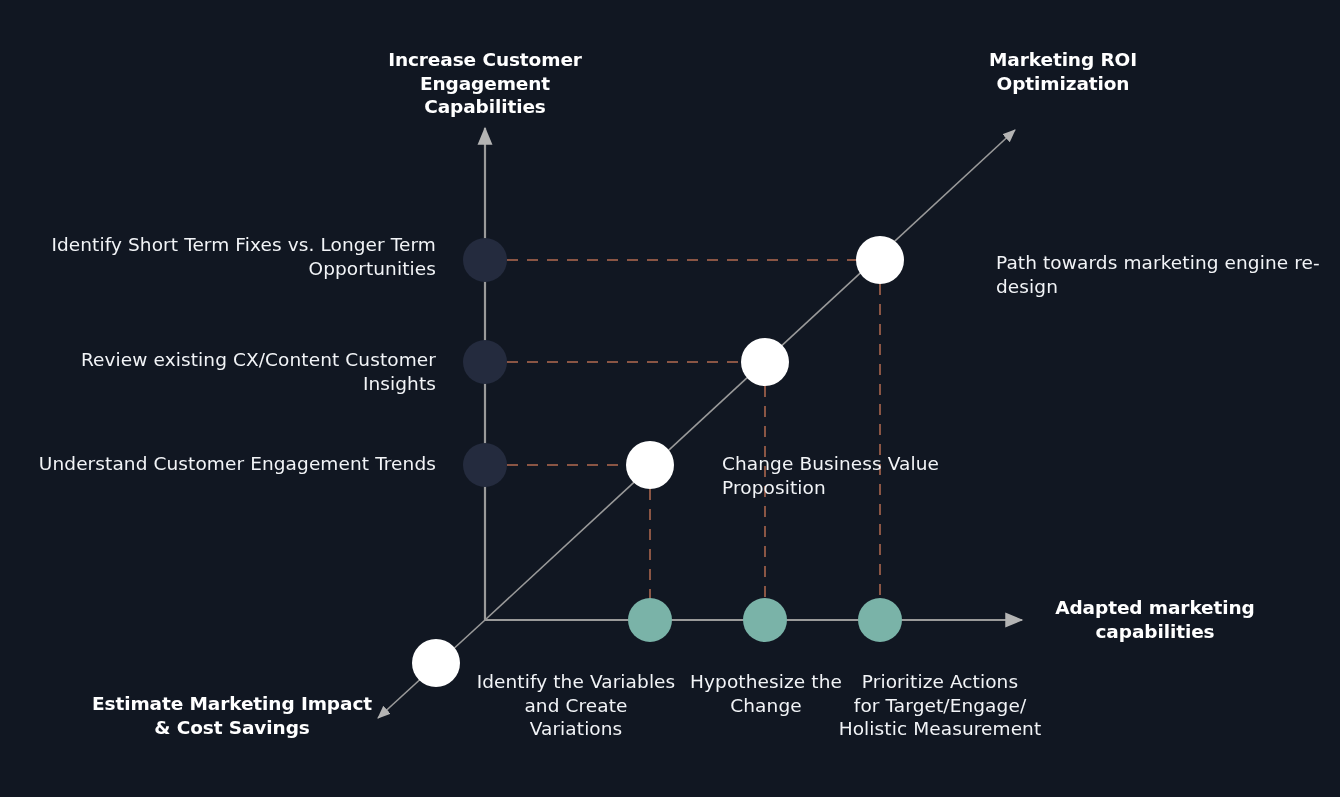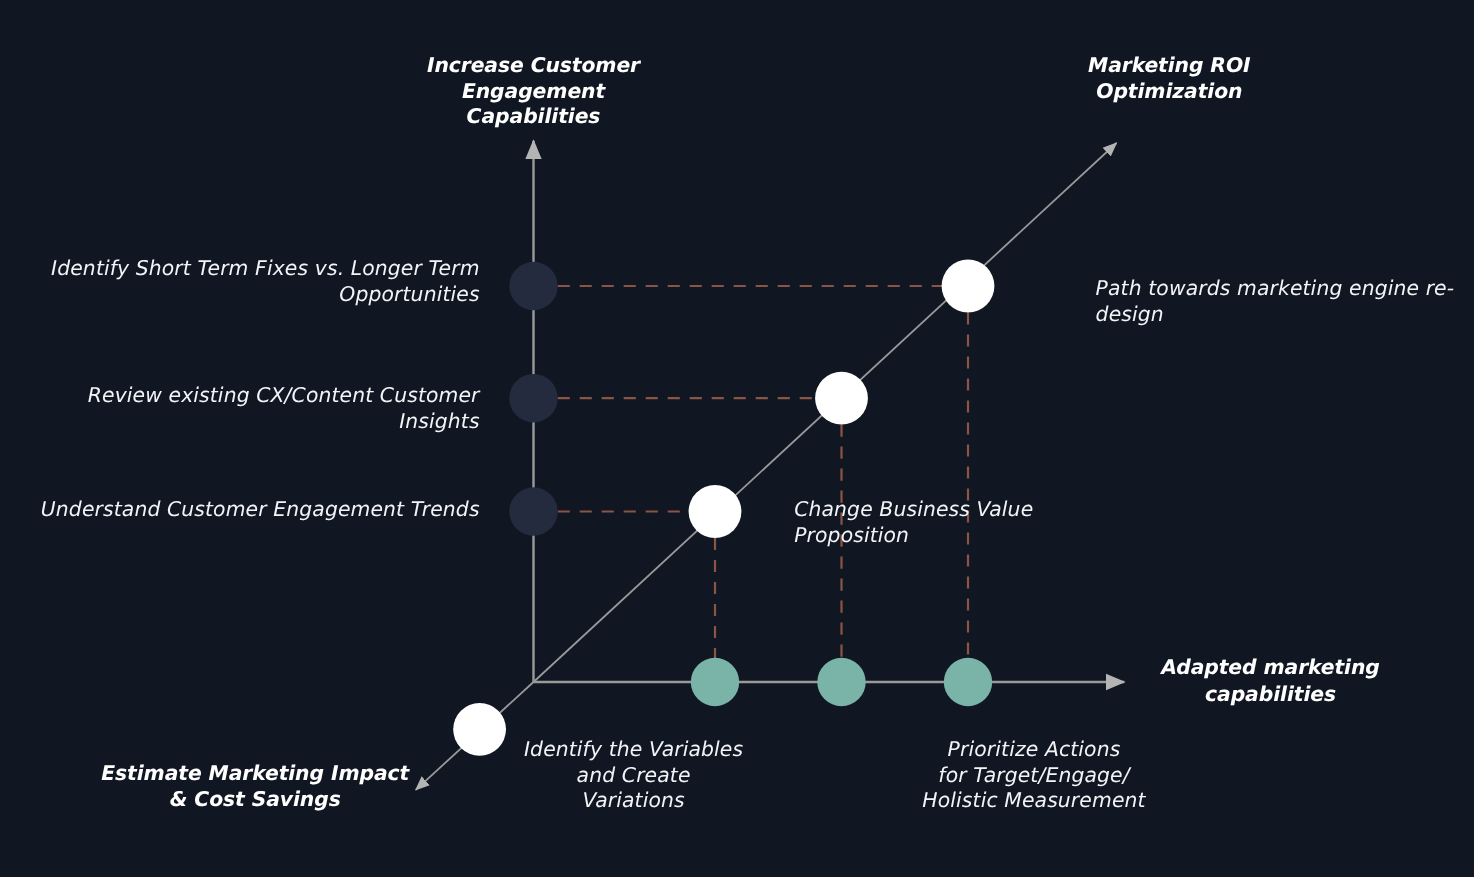--- a/index.html
+++ b/index.html
@@ -27,21 +27,20 @@
     position: absolute;
     left: 0; top: 0;
     width: 1340px;
     height: 797px;
     pointer-events: none;
   }
   .lbl {
     position: absolute;
     white-space: pre-line;
     line-height: 1.28;
-    font-style: italic;
   }
   
   .axis-title {
     font-weight: 700;
     font-size: 18.5px;
     letter-spacing: -0.1px;
     color: #ffffff;
     text-align: center;
   }
   
@@ -135,18 +134,20 @@
   <div class="lbl node-label right" id="label-left-3">Understand Customer Engagement Trends</div>
 
   <div class="lbl node-label left" id="label-right-1">Path towards marketing engine re-design</div>
 
 
   <div class="lbl node-label left" id="label-right-3">Change Business Value Proposition</div>
 
   <div class="lbl node-label center" id="label-bottom-1">Identify the Variables
 and Create Variations</div>
 
+  <div class="lbl node-label center" id="label-bottom-2">Hypothesize the
+Change</div>
 
   <div class="lbl node-label center" id="label-bottom-3">Prioritize Actions
 for Target/Engage/
 Holistic Measurement</div>
 
 </div>
 
 </body></html>

